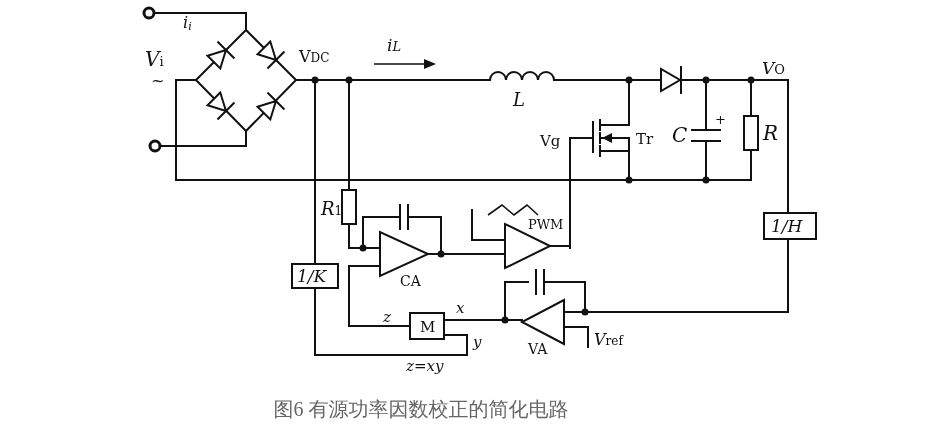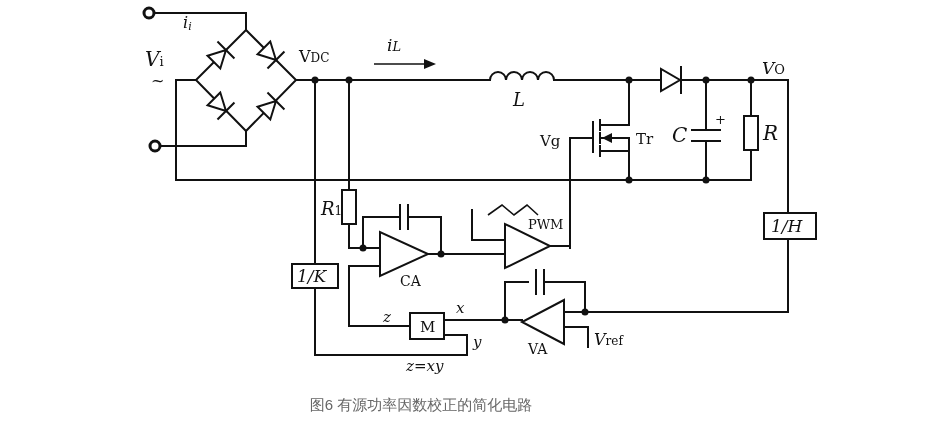--- a/index.html
+++ b/index.html
@@ -6,21 +6,21 @@
   body { width: 950px; height: 431px; position: relative; overflow: hidden; }
   #diagram { position: absolute; left: 0; top: 0; }
   .w { stroke: #111; stroke-width: 2; fill: none; stroke-linecap: square; }
   .wt { stroke: #111; stroke-width: 1.6; fill: none; }
   .dot { fill: #111; }
   .box { fill: #fff; stroke: #111; stroke-width: 2; }
   .lbl { font-family: "DejaVu Serif", "Liberation Serif", serif; fill: #111; }
   .it { font-style: italic; }
   .caption {
     position: absolute; left: 0; width: 842px; top: 396px; text-align: center;
-    font-family: Liberation Sans, sans-serif; font-size: 15px; color: #666;
+    font-family: Liberation Serif, serif; font-size: 20px; color: #666;
   }
 </style>
 </head>
 <body>
 
 <svg id="diagram" width="950" height="431" viewBox="0 0 950 431">
 
   <g>
     <circle cx="149" cy="13" r="5" fill="#fff" stroke="#111" stroke-width="3"></circle>
   </g>

